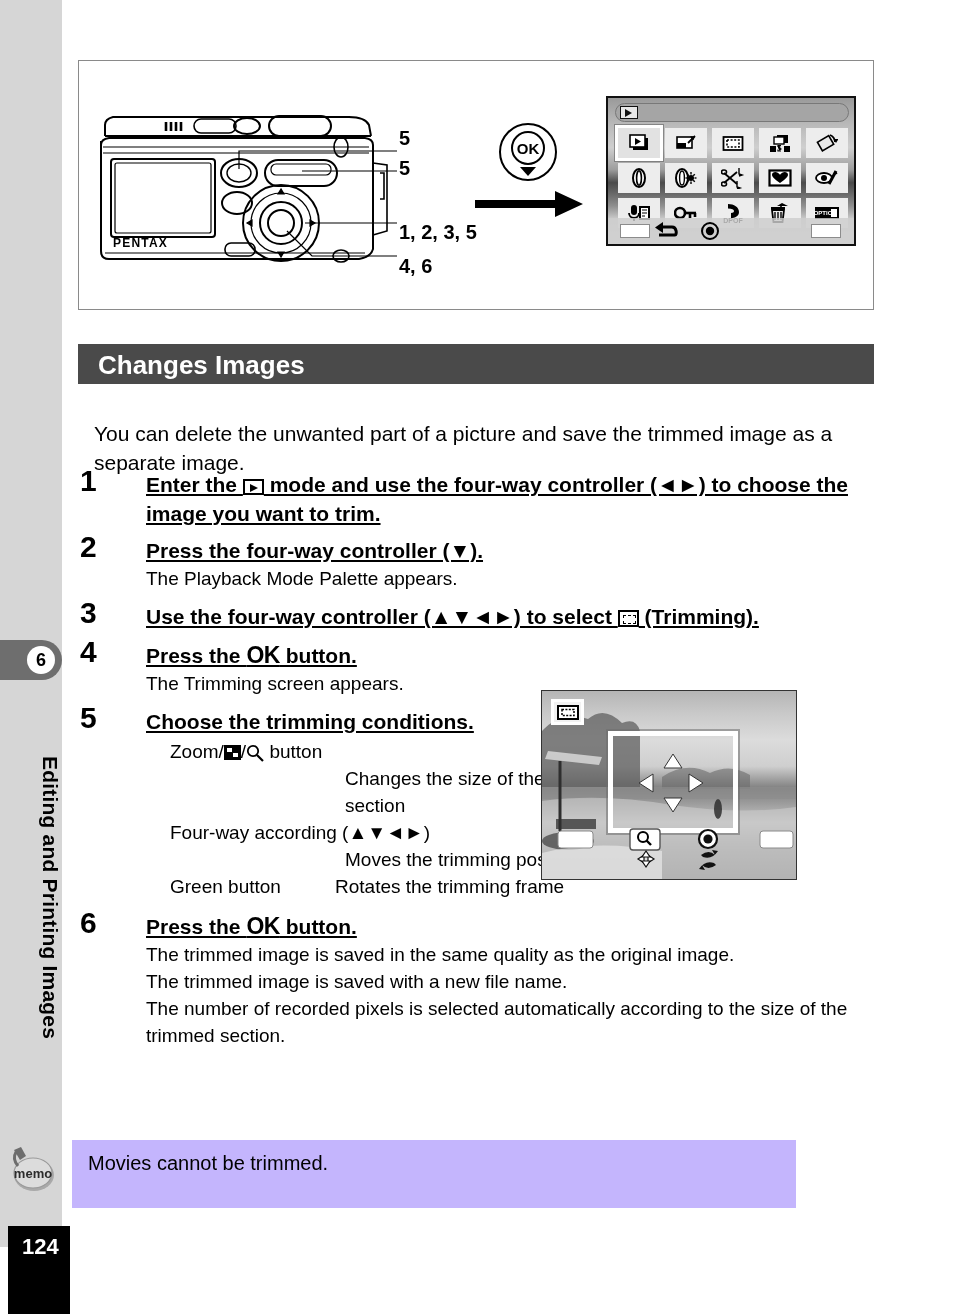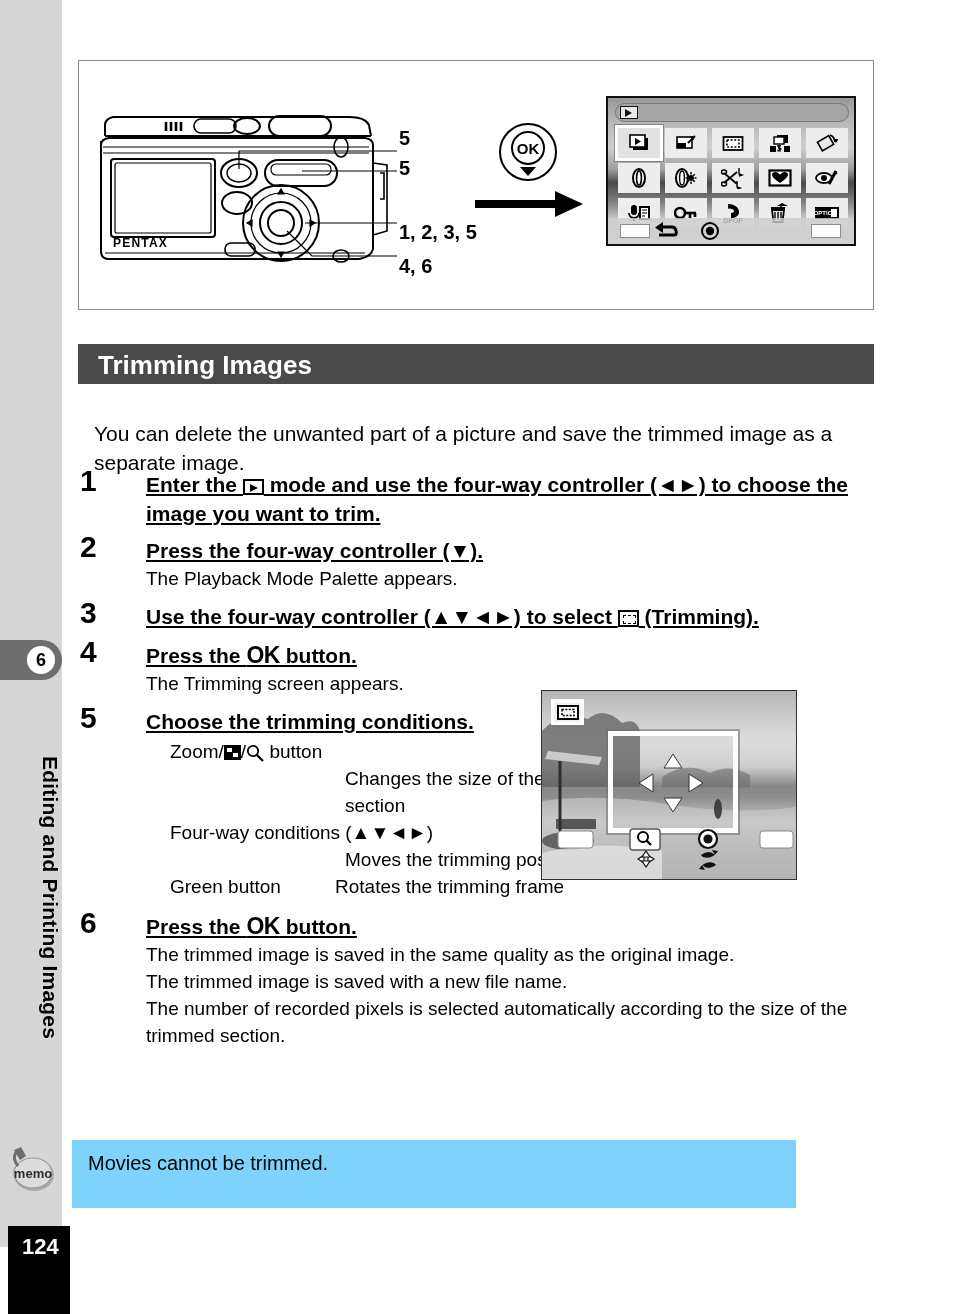--- a/index.html
+++ b/index.html
@@ -322,21 +322,21 @@
   #trim-bottombar {
     position: absolute; left: 0; bottom: 0;
     width: 100%; height: 54px;
   }
 
   
   #memo-box {
     position: absolute;
     left: 72px; top: 1140px;
     width: 724px; height: 68px;
-    background: #7dd3fc;
+    background: #c4b5fd;
   }
   #memo-text {
     position: absolute;
     left: 16px; top: 9px;
     font-size: 20px;
     line-height: 28px;
   }
   #memo-icon {
     position: absolute;
     left: 4px; top: 1144px;
@@ -582,21 +582,21 @@
           <circle cx="9" cy="9" r="8" fill="none" stroke="#000" stroke-width="2"></circle>
           <circle cx="9" cy="9" r="4.2" fill="#000"></circle>
         </svg>
         <span class="btn-blank" style="margin-left:92px"></span>
       </div>
     </div>
   </div>
 
   <div id="section-accent"></div>
   <div id="section-bar">
-    <div id="section-title">Trimming Images</div>
+    <div id="section-title">Changes Images</div>
   </div>
 
   <p id="intro">You can delete the unwanted part of a picture and save the trimmed image as a separate image.</p>
 
   <div id="steps">
 
     <div class="step">
       <div class="step-num">1</div>
       <div class="step-body">
         <div class="step-head">
@@ -641,21 +641,21 @@
 
           <div class="cond-row">
             <span>Zoom/</span><span class="ico ico-thumb"></span><span>/</span><svg class="ico ico-mag" viewBox="0 0 18 18">
                 <circle cx="7" cy="7" r="5.2" fill="none" stroke="#000" stroke-width="1.8"></circle>
                 <path d="M11,11 L17,17" stroke="#000" stroke-width="2.2"></path>
               </svg><span> button</span>
           </div>
           <div class="cond-desc-indent" style="width:330px">Changes the size of the trimmed section</div>
 
           <div class="cond-row">
-            <span>Four-way conditions (▲▼◄►)</span>
+            <span>Four-way according (▲▼◄►)</span>
           </div>
           <div class="cond-desc-indent">Moves the trimming position up, down, left and right</div>
 
           <div class="cond-row">
             <span class="cond-inline-label">Green button</span><span>Rotates the trimming frame</span>
           </div>
         </div>
       </div>
     </div>
 

